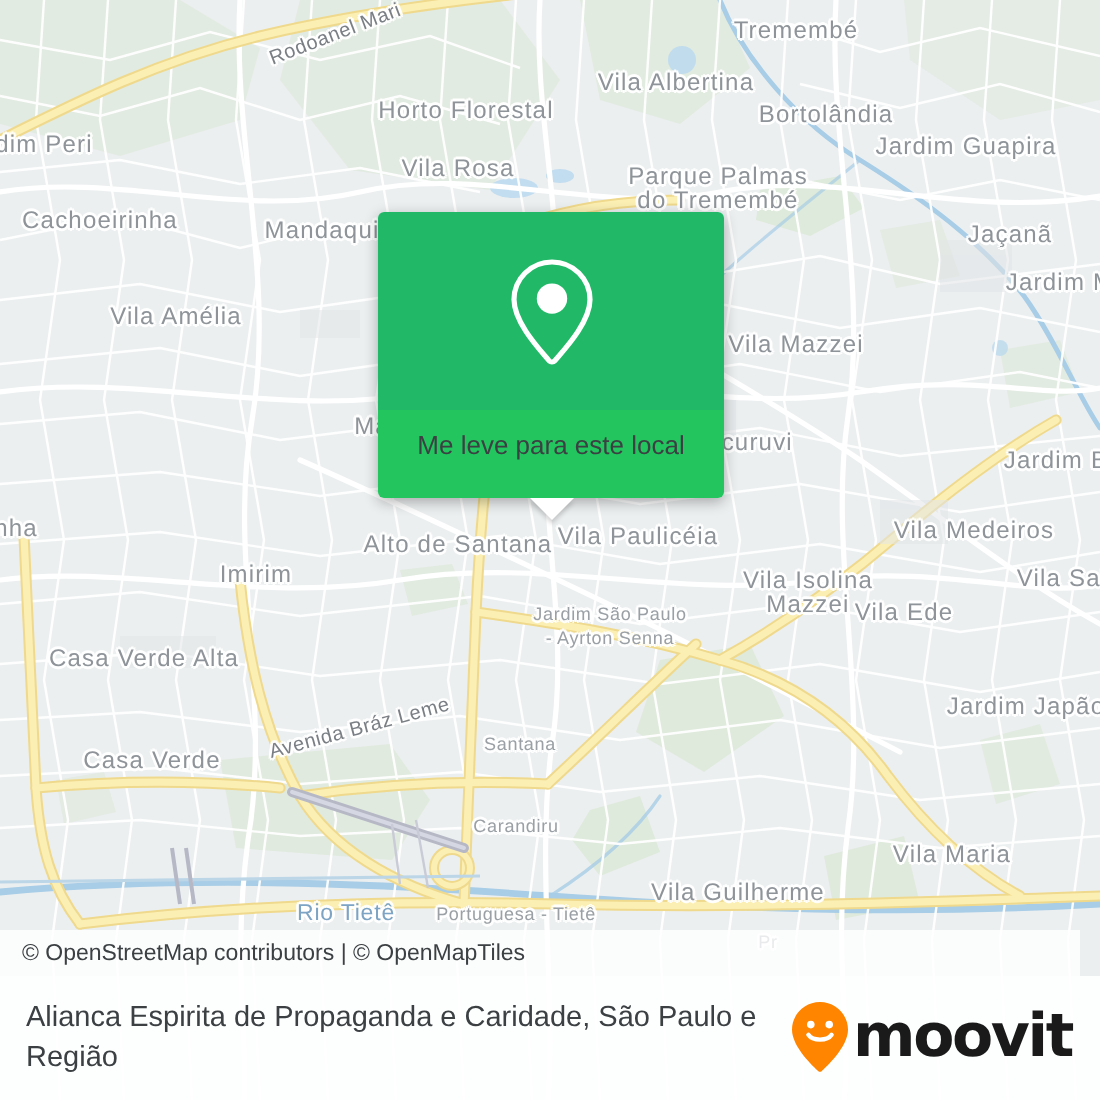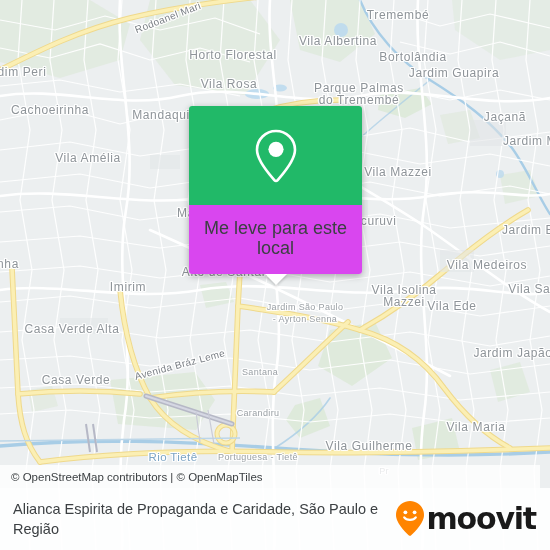--- a/index.html
+++ b/index.html
@@ -66,26 +66,26 @@
   }
   .popup-header {
     height: 99px;
     background: #21b968;
     border-radius: 3px 3px 0 0;
     display: flex;
     align-items: center;
     justify-content: center;
   }
   .popup-body {
-    padding: 13px 14px 16px 14px;
+    padding: 8px 14px 16px 14px;
     text-align: center;
     color: #3c4043;
-    font-size: 18px;
+    font-size: 13px;
     line-height: 20px;
-    background: #d946ef;
+    background: #22c55e;
     border-radius: 0 0 3px 3px;
   }
   .popup-tail {
     position: absolute;
     left: 50%;
     bottom: -11px;
     margin-left: -11px;
     width: 0; height: 0;
     border-left: 11px solid transparent;
     border-right: 11px solid transparent;
@@ -292,21 +292,21 @@
     </svg>
 
     <div id="map-labels">
         <div class="map-label road" style="left: 168px; top: 18px; transform: translate(-50%, -50%) rotate(-21deg);">Rodoanel Mari</div>
         <div class="map-label big" style="left: 398px; top: 15px;">Tremembé</div>
         <div class="map-label big" style="left: 338px; top: 41px;">Vila Albertina</div>
         <div class="map-label big" style="left: 233px; top: 55px;">Horto Florestal</div>
         <div class="map-label big" style="left: 413px; top: 57px;">Bortolândia</div>
         <div class="map-label big" style="left: 22px; top: 72px;">dim Peri</div>
         <div class="map-label big" style="left: 229px; top: 84px;">Vila Rosa</div>
-        <div class="map-label big" style="left: 454px; top: 73px; text-align: center;">Jardim Guapira</div>
+        <div class="map-label big" style="left: 483px; top: 73px; text-align: center;">Jardim Guapira</div>
         <div class="map-label big" style="left: 359px; top: 94px;">Parque Palmas
 do Tremembé</div>
         <div class="map-label big" style="left: 50px; top: 110px;">Cachoeirinha</div>
         <div class="map-label big" style="left: 505px; top: 117px;">Jaçanã</div>
         <div class="map-label big" style="left: 161px; top: 115px;">Mandaqui</div>
         <div class="map-label big" style="left: 530px; top: 141px;">Jardim M</div>
         <div class="map-label big" style="left: 88px; top: 158px;">Vila Amélia</div>
         <div class="map-label big" style="left: 398px; top: 172px;">Vila Mazzei</div>
         <div class="map-label big" style="left: 186px; top: 213px;">Ma</div>
         <div class="map-label big" style="left: 377px; top: 221px;">icuruvi</div>

